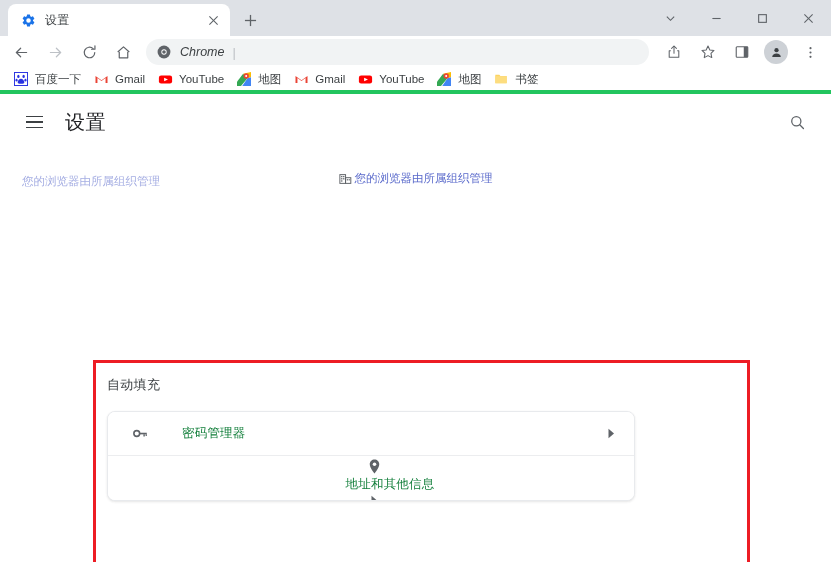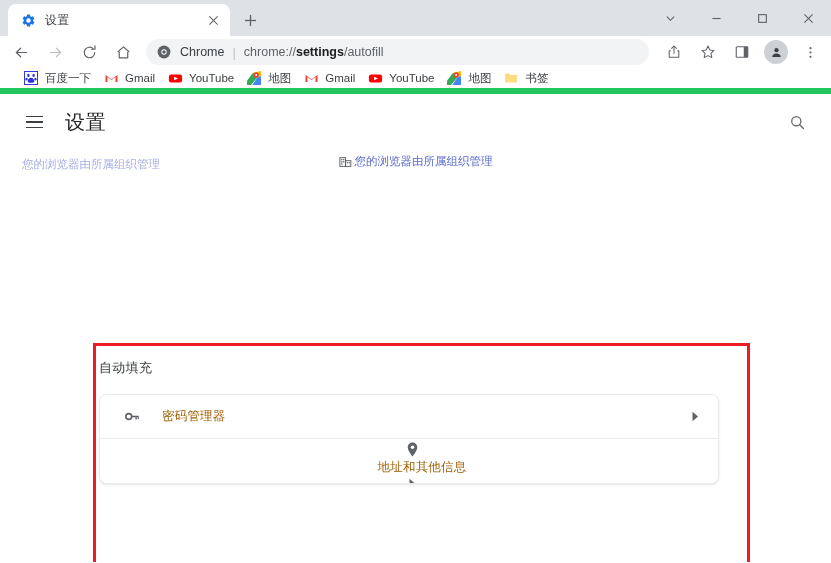--- a/index.html
+++ b/index.html
@@ -112,20 +112,21 @@
   .omni-icon {
     width: 16px; height: 16px;
     display: flex; align-items: center; justify-content: center;
     flex-shrink: 0;
   }
   .omni-scheme {
     font-size: 12.5px;
     color: #3c4043;
     margin-left: 8px;
     white-space: nowrap;
+    font-style: italic;
   }
   .omni-sep {
     color: #bdc1c6;
     margin: 0 8px;
     font-size: 13px;
   }
   .omni-url {
     font-size: 12.5px;
     color: #5f6368;
     white-space: nowrap;
@@ -143,22 +144,22 @@
     margin: 0 5px;
     color: #3c4043;
   }
 
   
   .bookmarks {
     height: 26px;
     background: #ffffff;
     display: flex;
     align-items: center;
-    padding: 0 17px;
-    border-bottom: 6px solid #22c55e;
+    padding: 0 7px;
+    border-bottom: 4px solid #22c55e;
   }
   .bm {
     display: flex;
     align-items: center;
     height: 20px;
     padding: 0 6px;
     border-radius: 4px;
     flex-shrink: 0;
   }
   .bm-icon {
@@ -212,21 +213,21 @@
     width: 32px; height: 32px;
     display: flex; align-items: center; justify-content: center;
     color: #5f6368;
   }
 
   .managed-banner {
     display: flex;
     align-items: center;
     justify-content: center;
     gap: 1px;
-    margin-top: 4px;
+    margin-top: 21px;
     position: relative;
   }
   .managed-icon {
     width: 15px; height: 15px;
     display: flex; align-items: center; justify-content: center;
     color: #5f6368;
   }
   .managed-text {
     font-size: 11.5px;
     color: #5a6acb;
@@ -256,23 +257,23 @@
     top: 170px;
     width: 657px;
     height: 247px;
     border: 3px solid #ed1c24;
     pointer-events: none;
     z-index: 30;
   }
 
   .section {
     position: absolute;
-    left: 99px;
+    left: 107px;
     top: 186px;
-    width: 620px;
+    width: 528px;
   }
   .section-title {
     font-size: 13px;
     color: #3c4043;
     margin-bottom: 17px;
     letter-spacing: .3px;
   }
 
   .card {
     background: #ffffff;
@@ -292,22 +293,22 @@
   .row:last-child { border-bottom: none; flex-direction: column; }
   .row-icon {
     width: 20px; height: 20px;
     display: flex; align-items: center; justify-content: center;
     color: #5f6368;
     flex-shrink: 0;
   }
   .row-label {
     flex: 1;
     font-size: 12.5px;
-    color: #a16207;
-    margin-left: 20px;
+    color: #15803d;
+    margin-left: 32px;
     letter-spacing: .2px;
   }
   .row-arrow {
     width: 14px; height: 14px;
     display: flex; align-items: center; justify-content: center;
     color: #5f6368;
     flex-shrink: 0;
   }
 
   svg { display: block; }
@@ -394,21 +395,20 @@
   <div class="omnibox">
     <span class="omni-icon">
       <svg width="14" height="14" viewBox="0 0 24 24">
         <circle cx="12" cy="12" r="11" fill="#5f6368"></circle>
         <circle cx="12" cy="12" r="4.6" fill="#ffffff"></circle>
         <circle cx="12" cy="12" r="3.1" fill="#5f6368"></circle>
       </svg>
     </span>
     <span class="omni-scheme">Chrome</span>
     <span class="omni-sep">|</span>
-    <span class="omni-url"><span>chrome://</span><b>settings</b><span>/autofill</span></span>
   </div>
 
   <div class="tb-right">
     <div class="tb-btn">
       <svg width="16" height="16" viewBox="0 0 20 20" stroke="currentColor" stroke-width="1.3" fill="none" stroke-linecap="round" stroke-linejoin="round">
         <path d="M5.5 8.5H4v8h12v-8h-1.5"></path>
         <polyline points="7,5.5 10,2.5 13,5.5"></polyline>
         <line x1="10" y1="2.8" x2="10" y2="11.5"></line>
       </svg>
     </div>

